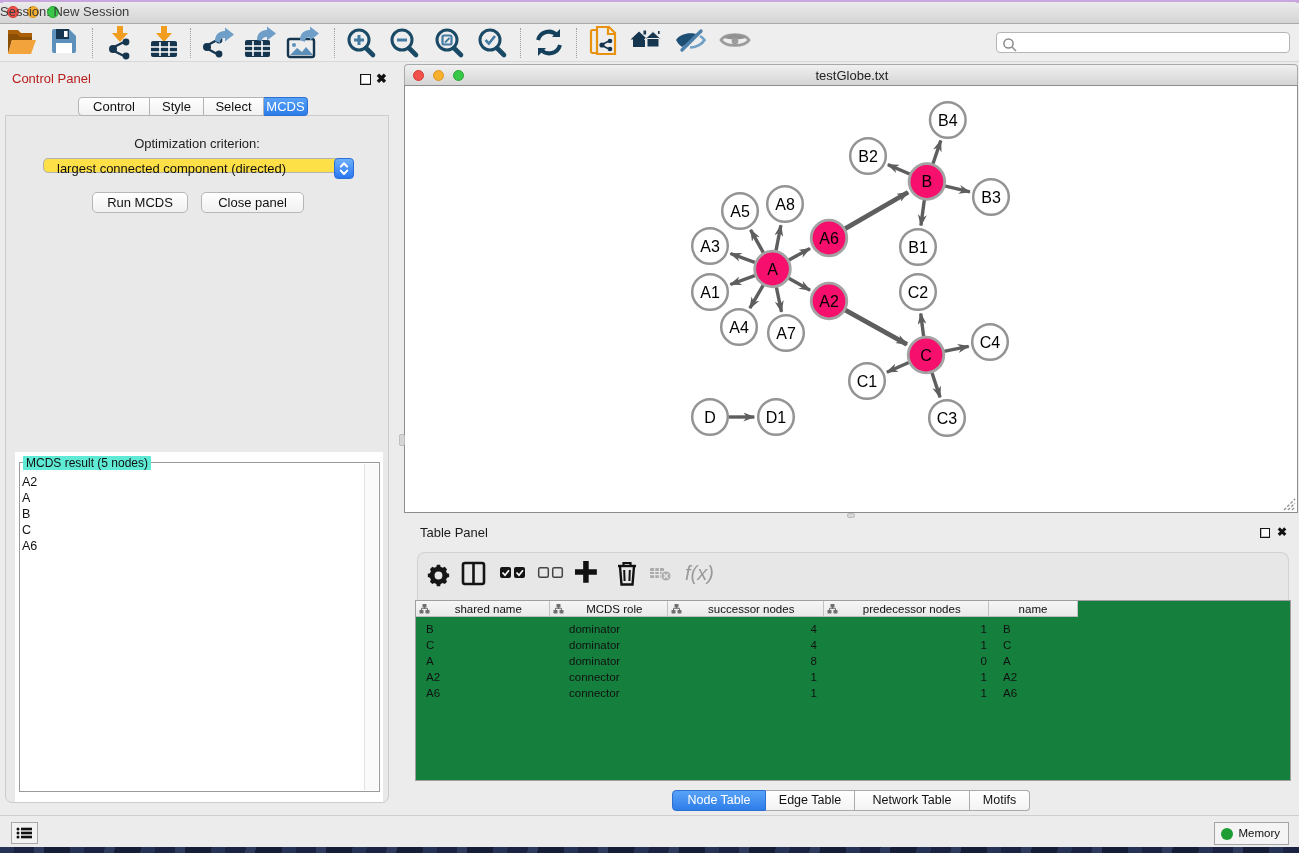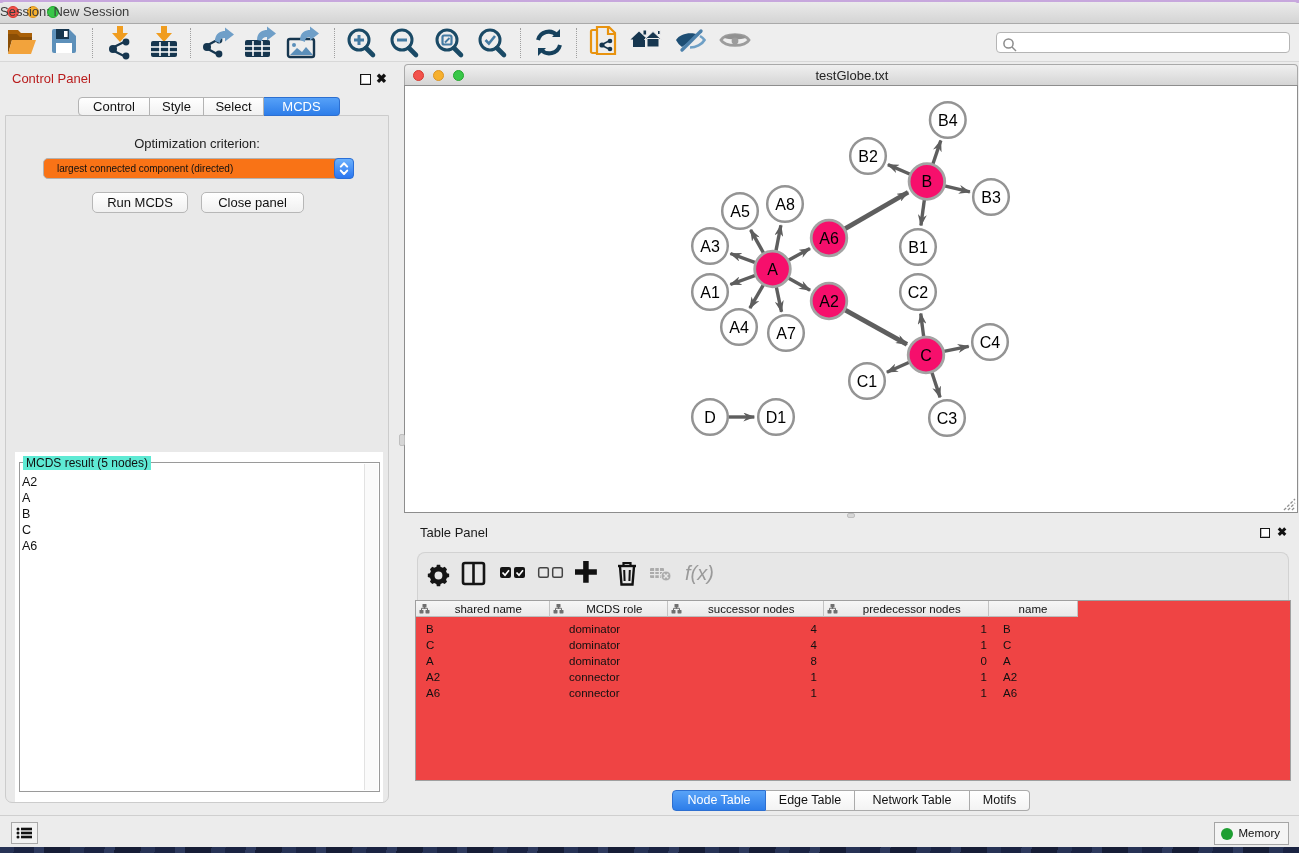--- a/index.html
+++ b/index.html
@@ -17,21 +17,21 @@
 #searchbox{left:996px;top:32px;width:294px;height:21px;background:#fff;border:1px solid #b5b5b5;border-radius:4px;}
 
 #cp-title{left:12px;top:71px;font-size:13px;color:#b91c1c;}
 .hbtn{font-size:12px;color:#111;}
 #cp-body{left:5px;top:115px;width:384px;height:688px;background:#e9e9e9;border:1px solid #cccccc;border-radius:0 0 7px 7px;}
 #cp-tabs{left:78px;top:97px;height:19px;display:flex;}
 .tab{height:19px;border:1px solid #b3b3b3;border-left:none;background:linear-gradient(#ffffff,#f1f1f1);font-size:13px;color:#111;text-align:center;line-height:17px;}
 .tab.first{border-left:1px solid #b3b3b3;border-radius:4px 0 0 4px;}
 .tab.sel{background:linear-gradient(#56a1f8,#2d7de9);color:#fff;border-color:#2d6fd0;border-radius:0 4px 4px 0;}
 #opt-label{left:5px;top:136px;width:384px;text-align:center;font-size:13px;color:#1d1d1d;}
-#dropdown{left:43px;top:158px;width:311px;height:21px;background:#f97316;border:1px solid #b2b2b2;border-radius:5px;font-size:10px;color:#111;line-height:19px;padding-left:13px;}
+#dropdown{left:43px;top:158px;width:311px;height:15px;background:#fde047;border:1px solid #b2b2b2;border-radius:5px;font-size:13px;color:#111;line-height:19px;padding-left:13px;}
 #dd-btn{left:334px;top:158px;width:20px;height:21px;border-radius:4px;background:linear-gradient(#6cb1fc,#2a76f0);border:1px solid #2a6fd8;}
 .btn{background:linear-gradient(#ffffff,#f0f0f0);border:1px solid #b7b7b7;border-radius:5px;font-size:13px;color:#111;text-align:center;line-height:19px;height:21px;}
 #btn-run{left:92px;top:192px;width:96px;}
 #btn-close{left:201px;top:192px;width:103px;}
 #mcds-white{left:15px;top:452px;width:368px;height:350px;background:#fff;}
 #mcds-fs{left:19px;top:462px;width:361px;height:330px;border:1px solid #9a9a9a;}
 #mcds-legend{left:23px;top:456px;background:#5eead4;padding:0 3px;font-size:12px;color:#111;}
 #mcds-list{left:22px;top:474px;font-size:12.5px;color:#111;line-height:16px;}
 #mcds-sb{left:364px;top:464px;width:14px;height:326px;background:#fafafa;border-left:1px solid #e2e2e2;}
 
@@ -39,21 +39,21 @@
 #nw-titlebar .t1{left:8px;top:5px;width:11px;height:11px;background:#f2524c;border:1px solid #d8382f;}
 #nw-titlebar .t2{left:28px;top:5px;width:11px;height:11px;background:#f6b02e;border:1px solid #dd9522;}
 #nw-titlebar .t3{left:48px;top:5px;width:11px;height:11px;background:#39c748;border:1px solid #24a82f;}
 #nw-title{left:0;top:3px;width:894px;text-align:center;font-size:13px;color:#232323;}
 #canvas{left:404px;top:85px;width:894px;height:428px;background:#fff;border:1px solid #8d8d8d;}
 #vsplit{left:399px;top:434px;width:6px;height:12px;background:#d6d6d6;border:1px solid #bfbfbf;border-radius:2px;}
 #hsplit{left:847px;top:513px;width:8px;height:5px;background:#d6d6d6;border:1px solid #bfbfbf;border-radius:2px;}
 
 #tp-title{left:420px;top:525px;font-size:13px;color:#1b1b1b;}
 #tp-strip{left:417px;top:552px;width:872px;height:49px;background:#e7e7e7;border:1px solid #d2d2d2;border-bottom:none;border-radius:8px 8px 0 0;}
-#tp-table{left:415px;top:600px;width:876px;height:181px;background:#ef4444;border:1px solid #9f9f9f;}
+#tp-table{left:415px;top:600px;width:876px;height:181px;background:#15803d;border:1px solid #9f9f9f;}
 .hcell{top:0;height:16px;background:linear-gradient(#f6f6f6,#e9e9e9);border-right:1px solid #c3c3c3;border-bottom:1px solid #bcbcbc;font-size:11.5px;color:#111;text-align:center;line-height:16px;}
 .trow{left:3px;font-size:11.5px;color:#111;height:16px;line-height:16px;width:870px;}
 .tc1{position:absolute;left:7px;}.tc2{position:absolute;left:150px;}
 .tc3{position:absolute;left:388px;width:10px;text-align:right;}
 .tc4{position:absolute;left:558px;width:10px;text-align:right;}
 .tc5{position:absolute;left:584px;}
 
 #bot-tabs{left:672px;top:790px;height:21px;display:flex;}
 .btab{height:21px;border:1px solid #ababab;border-left:none;background:linear-gradient(#ffffff,#f3f3f3);font-size:12.5px;color:#111;text-align:center;line-height:19px;}
 .btab.first{border-left:1px solid #ababab;border-radius:4px 0 0 4px;}
@@ -215,21 +215,21 @@
   </svg>
 
 <div class="abs" id="cp-title">Control Panel</div>
 <div class="abs hbtn" style="left:360px;top:74px;width:11px;height:11px;border:1.5px solid #151515;background:#fff;box-shadow:1px -1px 0 #bdbdbd inset;"></div>
 <div class="abs" style="left:376px;top:71px;font-size:13px;font-weight:bold;color:#111;">✖</div>
 <div class="abs" id="cp-body"></div>
 <div class="abs" id="cp-tabs">
  <div class="tab first" style="width:72px;">Control</div>
  <div class="tab" style="width:54px;">Style</div>
  <div class="tab" style="width:60px;">Select</div>
- <div class="tab sel" style="width:76px;">MCDS</div>
+ <div class="tab sel" style="width:44px;">MCDS</div>
 </div>
 <div class="abs" id="opt-label">Optimization criterion:</div>
 <div class="abs" id="dropdown">largest connected component (directed)</div>
 <div class="abs" id="dd-btn"><svg width="18" height="19" viewBox="0 0 18 19">
       <path d="M5.8 7.6 L9 4.2 L12.2 7.6" fill="none" stroke="#fff" stroke-width="2" stroke-linecap="round" stroke-linejoin="round"></path>
       <path d="M5.8 11.6 L9 15 L12.2 11.6" fill="none" stroke="#fff" stroke-width="2" stroke-linecap="round" stroke-linejoin="round"></path>
     </svg></div>
 <div class="abs btn" id="btn-run">Run MCDS</div>
 <div class="abs btn" id="btn-close">Close panel</div>
 <div class="abs" id="mcds-white"></div>

